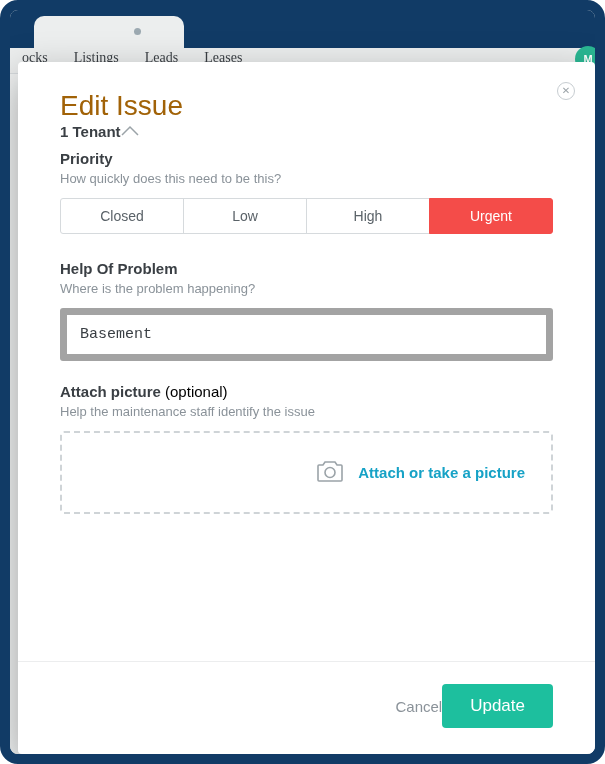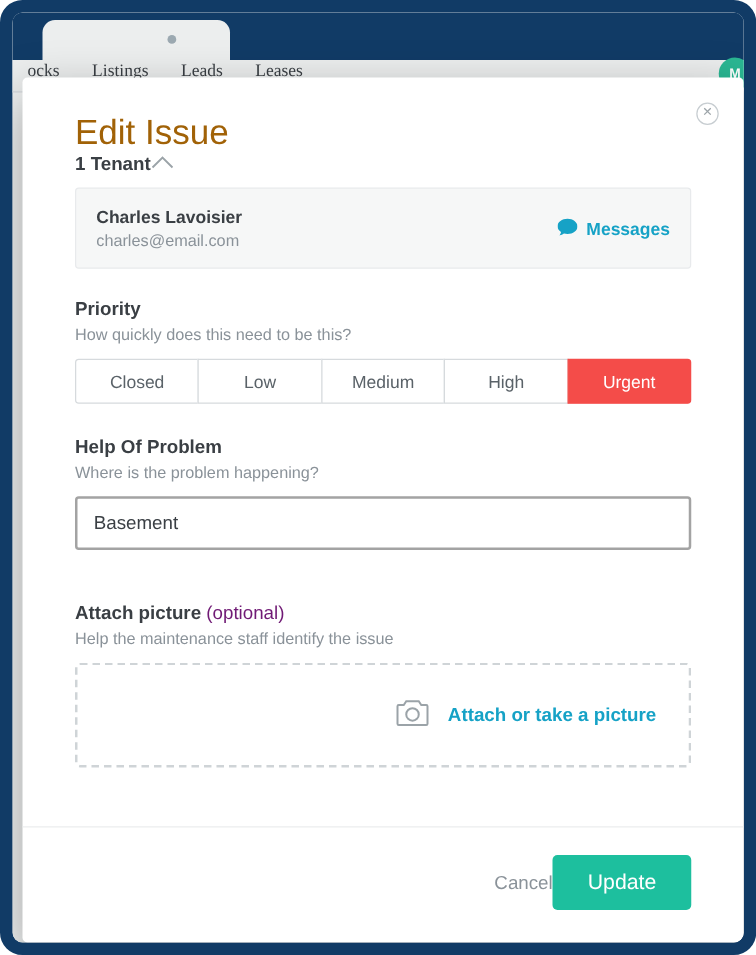--- a/index.html
+++ b/index.html
@@ -208,30 +208,31 @@
     }
     .priority-btn.active {
       background: #f44c49;
       border-color: #f44c49;
       color: #fff;
       position: relative;
       z-index: 1;
     }
     .input {
       width: 100%;
-      border: 2px solid #a3a3a3;
+      border: 7px solid #a3a3a3;
       border-radius: 3px;
       padding: 11px 13px;
       font-size: 15px;
       color: #3a3f44;
-      margin-bottom: 42px;
+      margin-bottom: 22px;
+      font-family: Liberation Mono, monospace;
     }
     .optional {
       font-weight: 400;
-      color: #701a75;
+      color: #000000;
     }
     .attach-box {
       border: 2px dashed #cfd4d7;
       border-radius: 4px;
       padding: 26px;
       display: flex;
       align-items: center;
       justify-content: flex-end;
       gap: 14px;
       cursor: pointer;
@@ -295,41 +296,26 @@
 
       <div class="tenant-header">
         <span class="tenant-label">1 Tenant</span>
         <span class="chevron">
           <svg width="18" height="11" viewBox="0 0 18 11" fill="none" stroke="currentColor" stroke-width="1.5">
               <path d="M1 10 L9 2 L17 10"></path>
             </svg>
         </span>
       </div>
 
-      <div class="tenant-card">
-        <div>
-          <div class="tenant-name">Charles Lavoisier</div>
-          <div class="tenant-email">charles@email.com</div>
-        </div>
-        <div class="messages-link">
-          <span>
-            <svg width="16" height="15" viewBox="0 0 16 15" fill="currentColor">
-                <path d="M8 1C3.6 1 0 3.7 0 7c0 1.8 1.1 3.4 2.8 4.5-.1 1-.6 2-1.3 2.8 1.5-.2 2.8-.9 3.7-1.5.9.2 1.8.3 2.8.3 4.4 0 8-2.7 8-6S12.4 1 8 1z"></path>
-              </svg>
-          </span>
-          <span>Messages</span>
-        </div>
-      </div>
 
       <div class="section-title">Priority</div>
       <div class="section-sub">How quickly does this need to be this?</div>
       <div class="priority-group">
         <div class="priority-btn">Closed</div>
         <div class="priority-btn">Low</div>
-        <div class="priority-btn">Medium</div>
         <div class="priority-btn">High</div>
         <div class="priority-btn active">Urgent</div>
       </div>
 
       <div class="section-title">Help Of Problem</div>
       <div class="section-sub">Where is the problem happening?</div>
       <input class="input" type="text" value="Basement" style="">
 
       <div class="section-title">
         <span>Attach picture</span>

